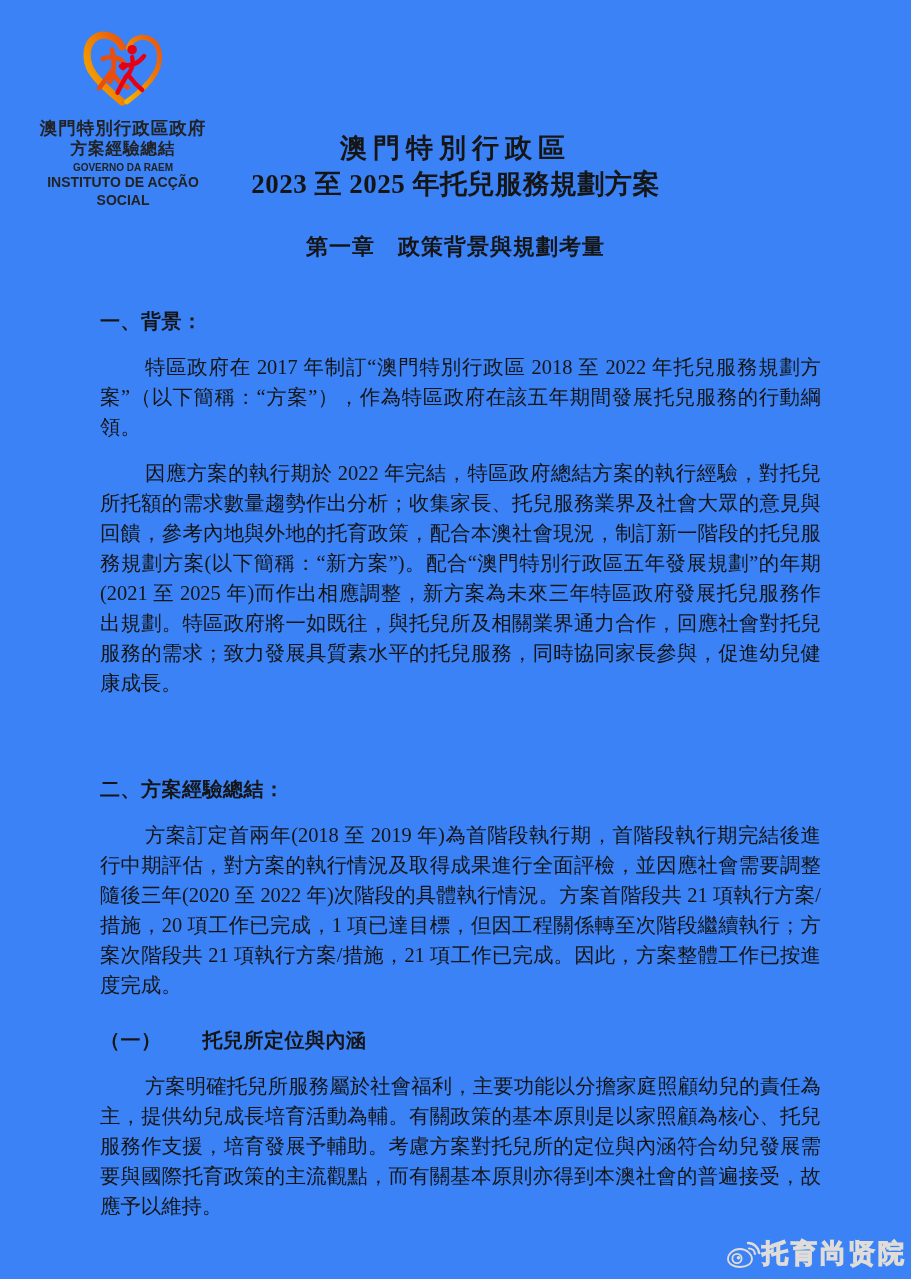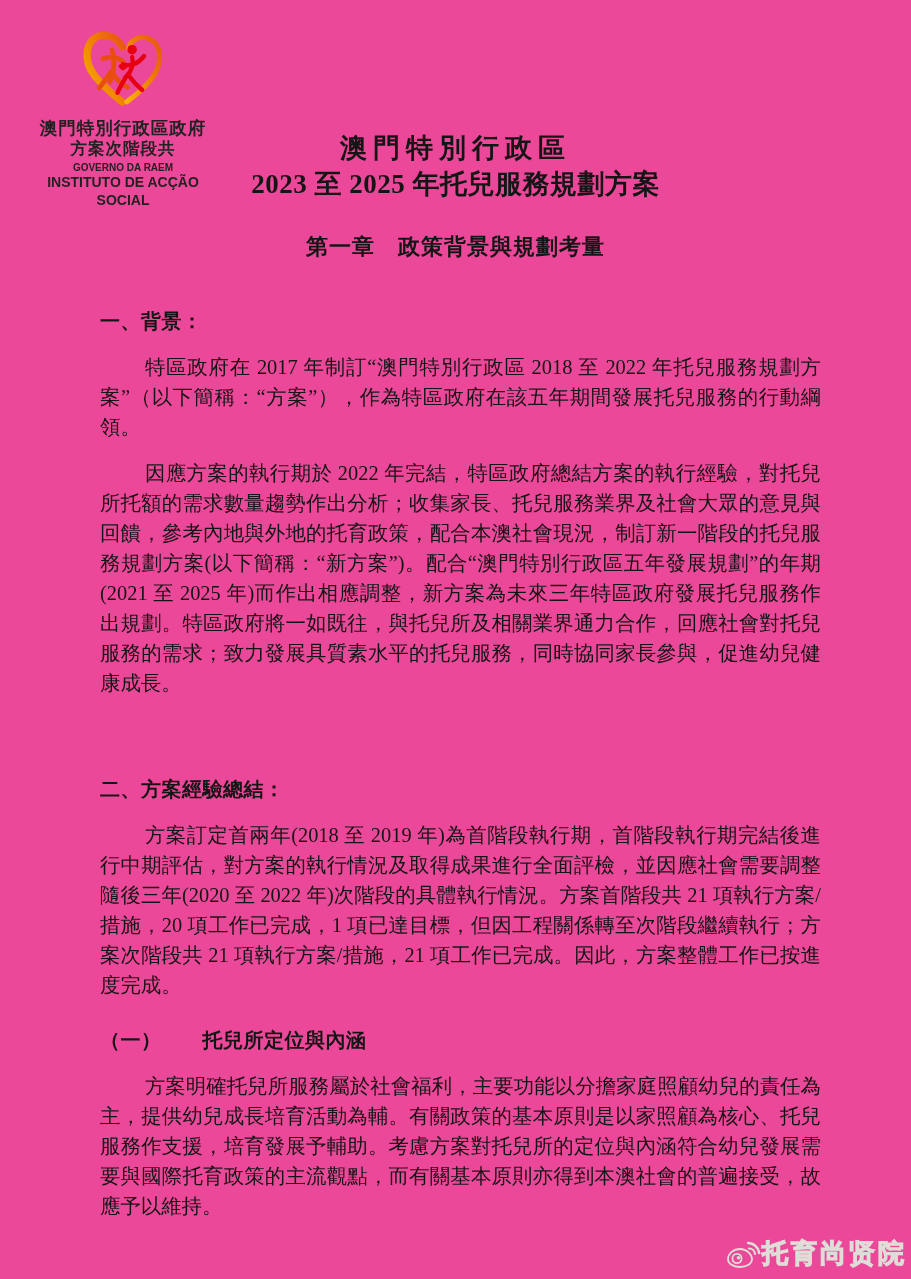--- a/index.html
+++ b/index.html
@@ -1,19 +1,19 @@
 <!DOCTYPE html>
 <html lang="zh-Hant"><head>
 <meta charset="utf-8">
 <style>
   html,body { margin:0; padding:0; background:#fff; }
   .page {
     position:relative;
     width:911px; height:1279px;
-    background:#ec4899;
+    background:#3b82f6;
     overflow:hidden;
     color:#151515;
     font-family:"Liberation Serif","DejaVu Serif",serif;
   }
 
   
   .logo-block {
     position:absolute; left:22px; top:24px; width:202px;
     text-align:center;
     font-family:"Liberation Sans","DejaVu Sans",sans-serif;
@@ -93,21 +93,21 @@
       <g stroke="#E60012" stroke-width="4.8" stroke-linecap="round" fill="none">
         <path d="M57,35 C59,43 56,51 50,57"></path>
         <path d="M47,43 C55,46 64,42 70,34"></path>
         <path d="M53,55 C58,62 63,67 68,71"></path>
         <path d="M50,57 C46,64 43,69 41,74"></path>
       </g>
 
       <path d="M47,44 c-1.2,-2.3 -4.5,-1.9 -4.7,0.8 c-0.2,1.9 2,3.3 4.5,5 c2.7,-1.3 4.9,-2.7 4.9,-4.7 c0,-2.7 -3.3,-3.3 -4.7,-1.1 z" fill="#E60012"></path>
     </svg>
     <div class="org-zh1">澳門特別行政區政府</div>
-    <div class="org-zh2">方案次階段共</div>
+    <div class="org-zh2">方案經驗總結</div>
     <div class="org-pt1">GOVERNO DA RAEM</div>
     <div class="org-pt2">INSTITUTO DE ACÇÃO SOCIAL</div>
   </div>
 
   <div class="doc-title">
     <div class="line1">澳門特別行政區</div>
     <div class="line2">2023 至 2025 年托兒服務規劃方案</div>
   </div>
 
   <div class="chapter">第一章　政策背景與規劃考量</div>

